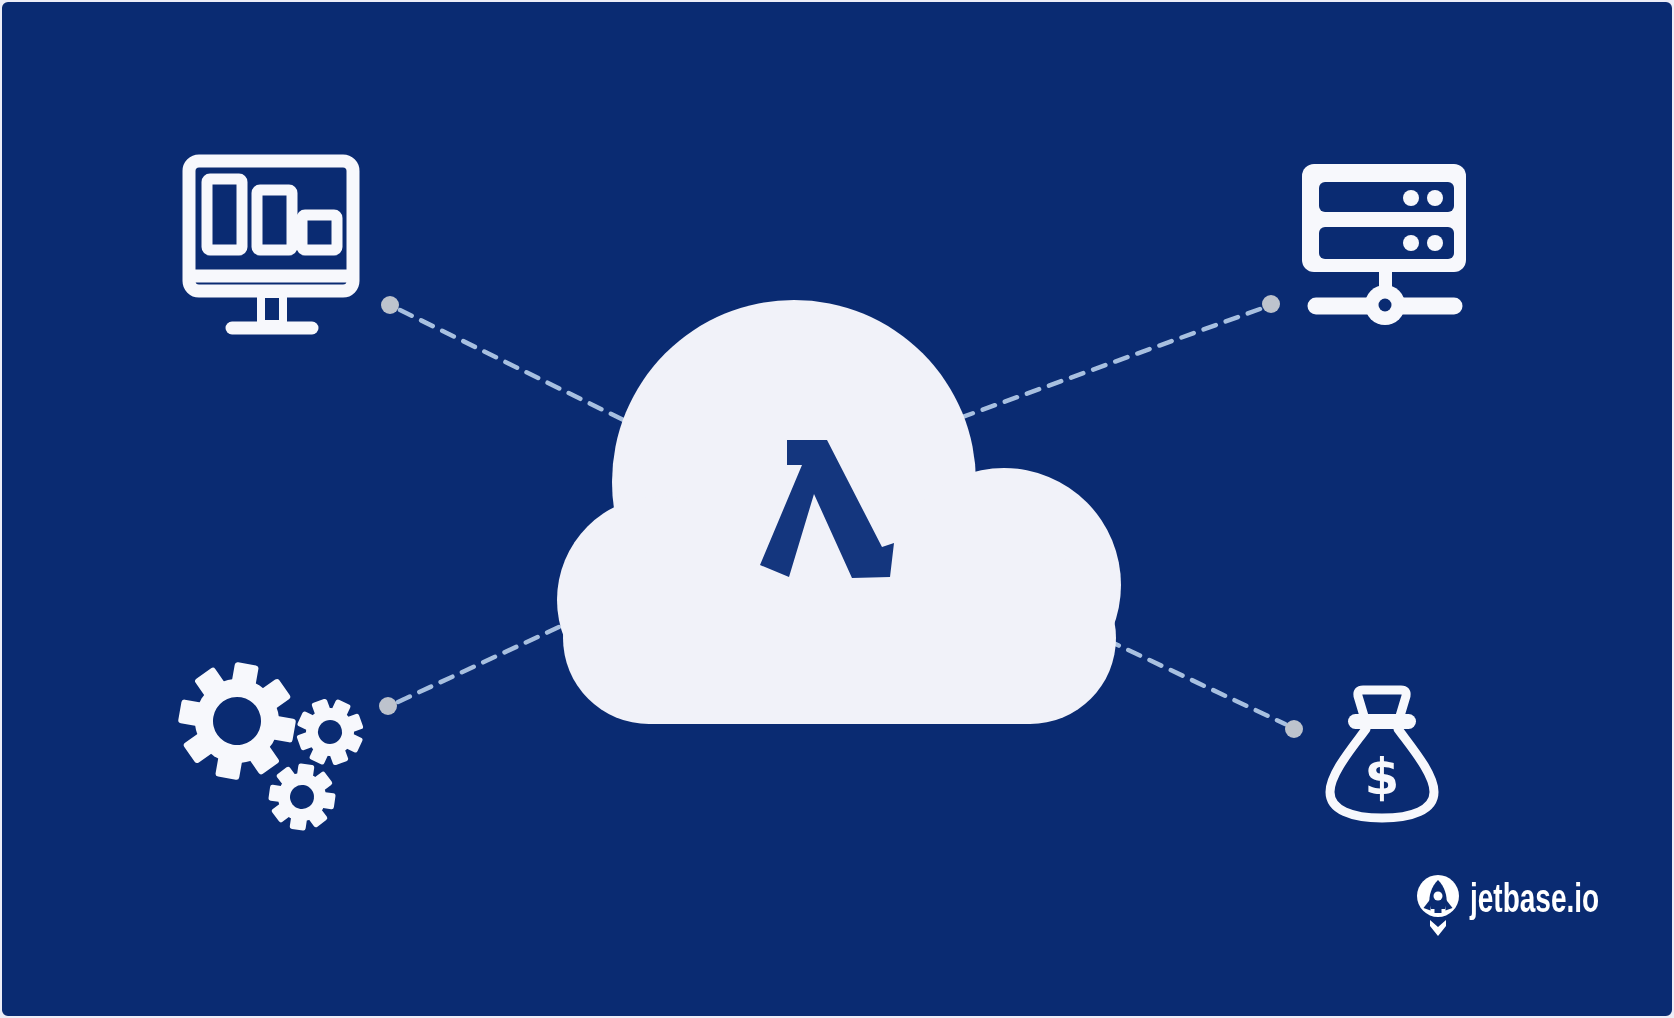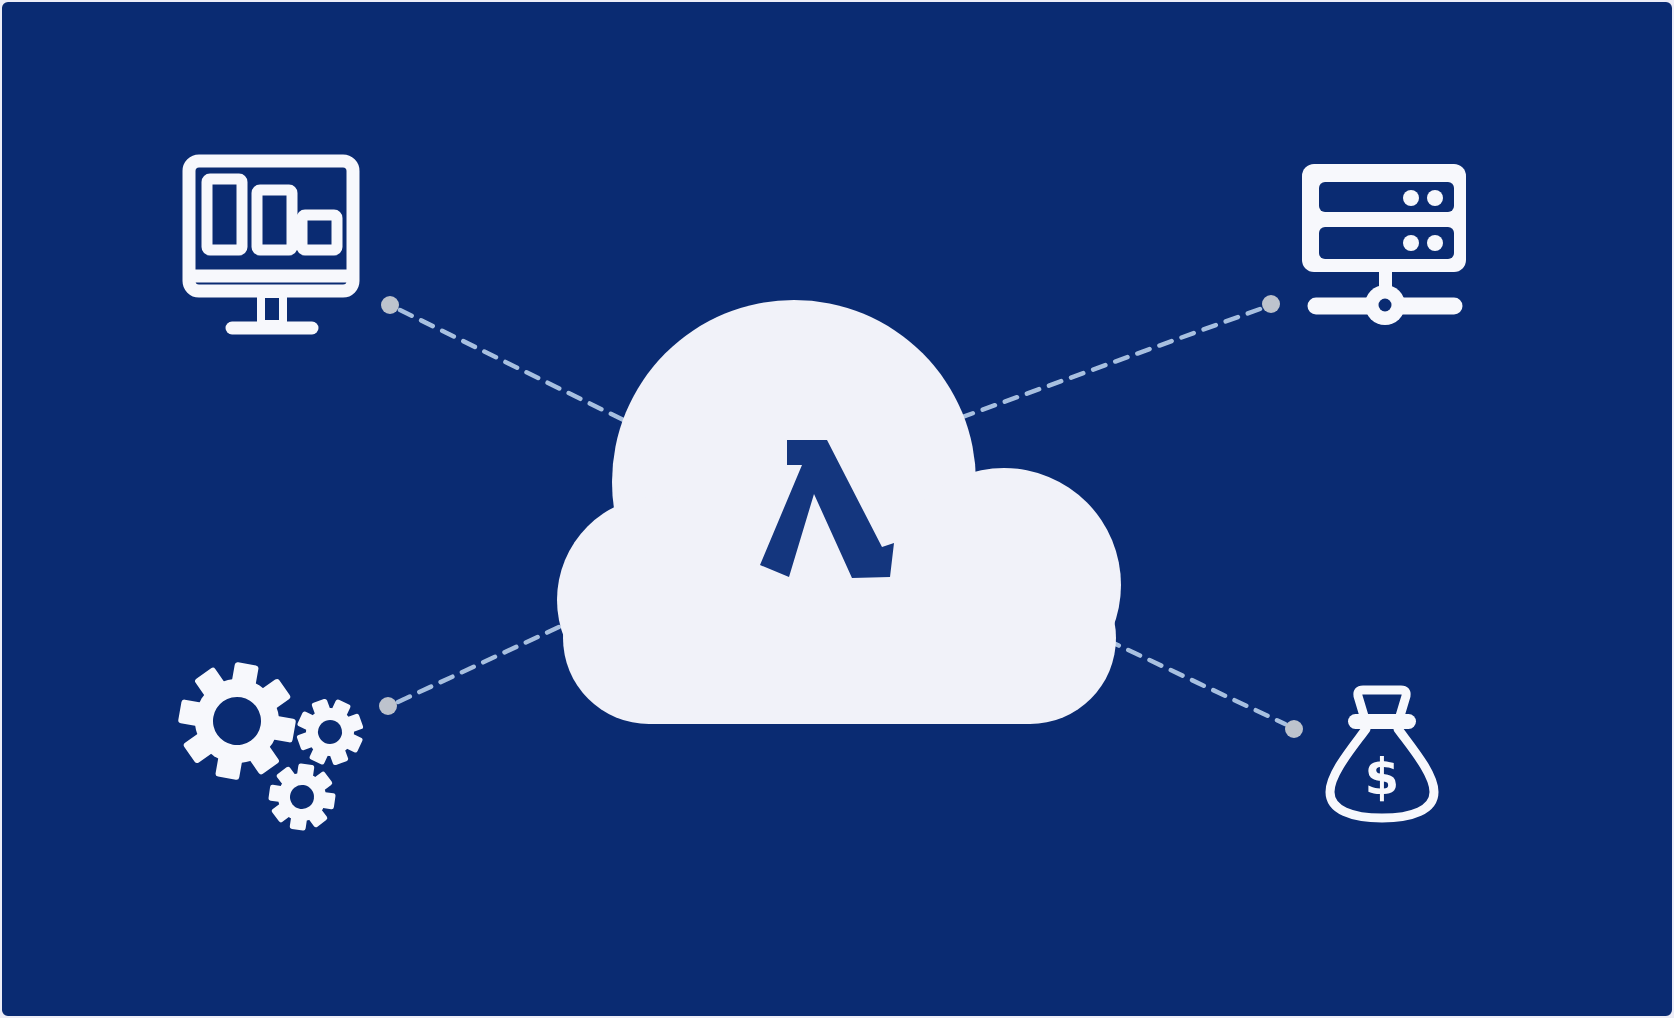--- a/index.html
+++ b/index.html
@@ -137,14 +137,28 @@
 
   <svg class="abs icon-svg moneybag" width="120" height="140" viewBox="0 0 120 140">
     <g stroke="#F7F8FC" fill="none" stroke-width="9" stroke-linejoin="round" stroke-linecap="round">
       <path d="M42 32 L36 12 Q35 6 41 6 L79 6 Q85 6 84 12 L78 32"></path>
       <path d="M44 45 C30 64 8 90 8 108 C8 126 30 134 60 134 C90 134 112 126 112 108 C112 90 90 64 76 45"></path>
     </g>
     <rect x="26" y="30" width="68" height="15" rx="7.5" fill="#F7F8FC"></rect>
     <text x="60" y="110" text-anchor="middle" font-family="DejaVu Sans, sans-serif" font-size="50" font-weight="bold" fill="#F7F8FC">$</text>
   </svg>
 
+  <div class="abs logo">
+    <svg class="logo-rocket" width="44" height="68" viewBox="0 0 44 68">
+      <circle cx="22" cy="22" r="21" fill="#FFFFFF"></circle>
+      <g fill="#0A2B72">
+        <path d="M22 6 C28.5 12.5 31.5 22 30.5 30 L29 35 L15 35 L13.5 30 C12.5 22 15.5 12.5 22 6 Z"></path>
+        <path d="M14.5 25 L7.5 34 L14.5 36.5 Z"></path>
+        <path d="M29.5 25 L36.5 34 L29.5 36.5 Z"></path>
+        <rect x="18.5" y="35" width="7" height="4"></rect>
+      </g>
+      <circle cx="22" cy="22" r="4.5" fill="#FFFFFF"></circle>
+      <path fill="#FFFFFF" d="M14 46 L22 53 L30 46 L30 52 L22 62 L14 52 Z"></path>
+    </svg>
+    <span class="logo-text">jetbase.io</span>
+  </div>
 
 </div>
 
 </body></html>

